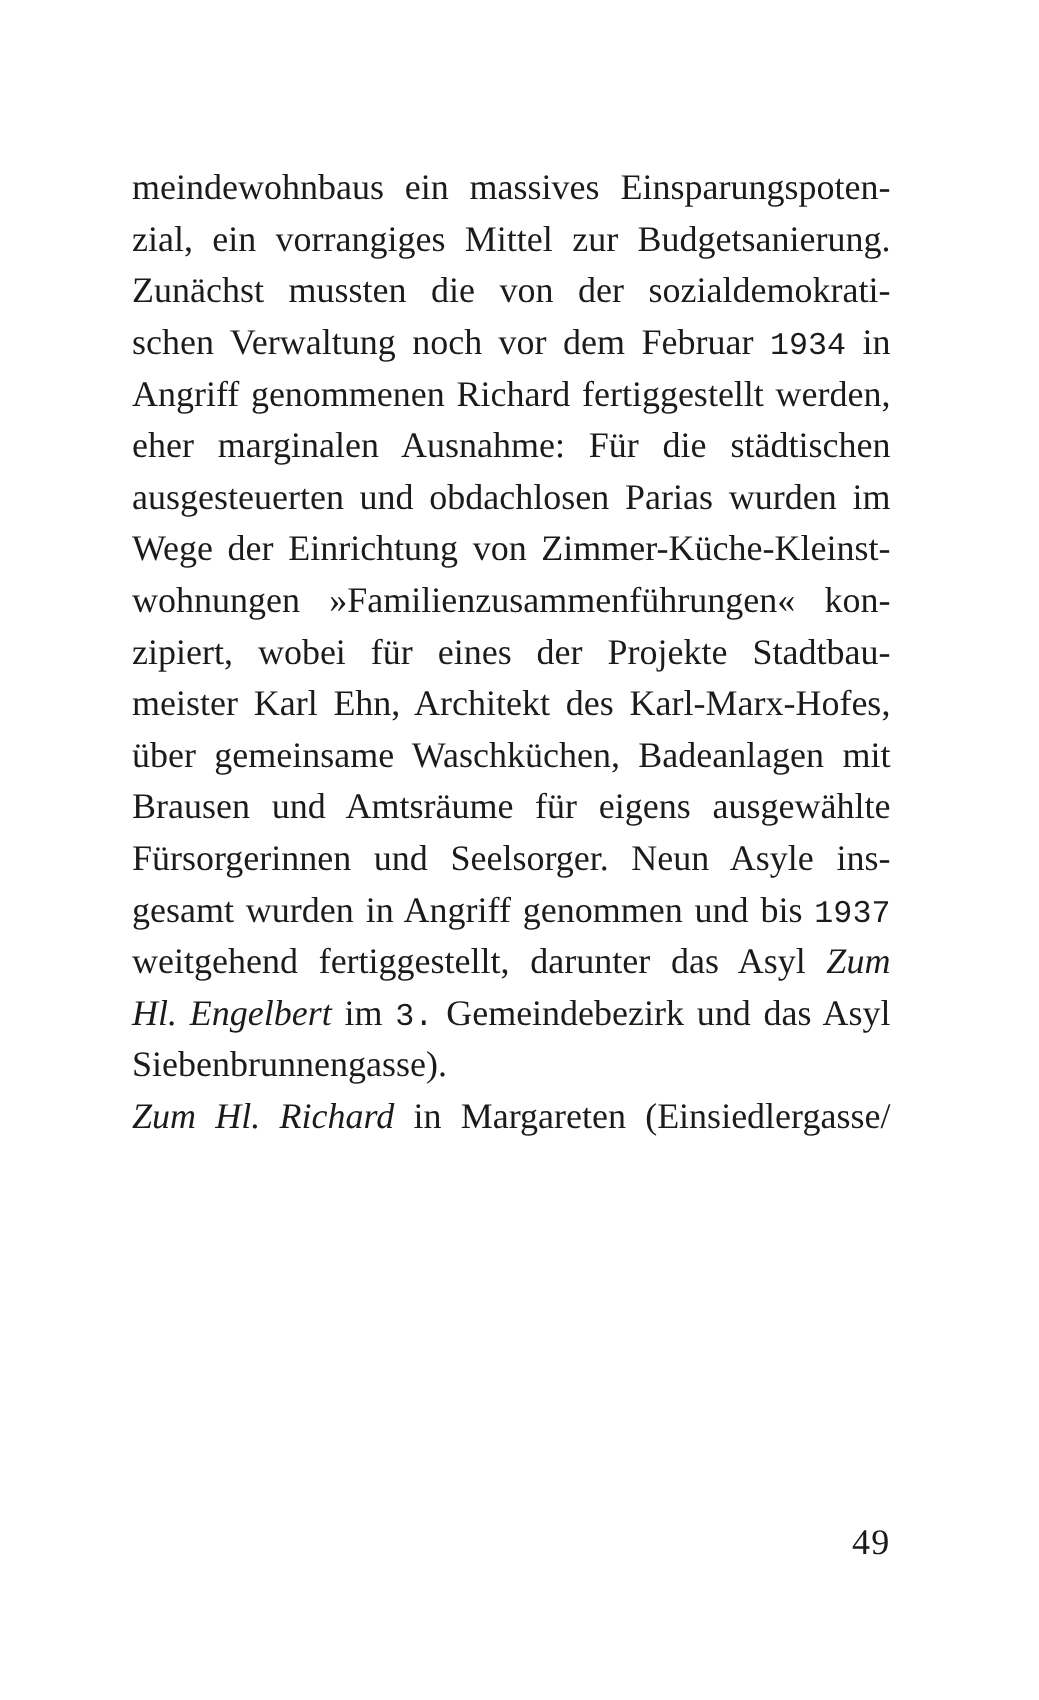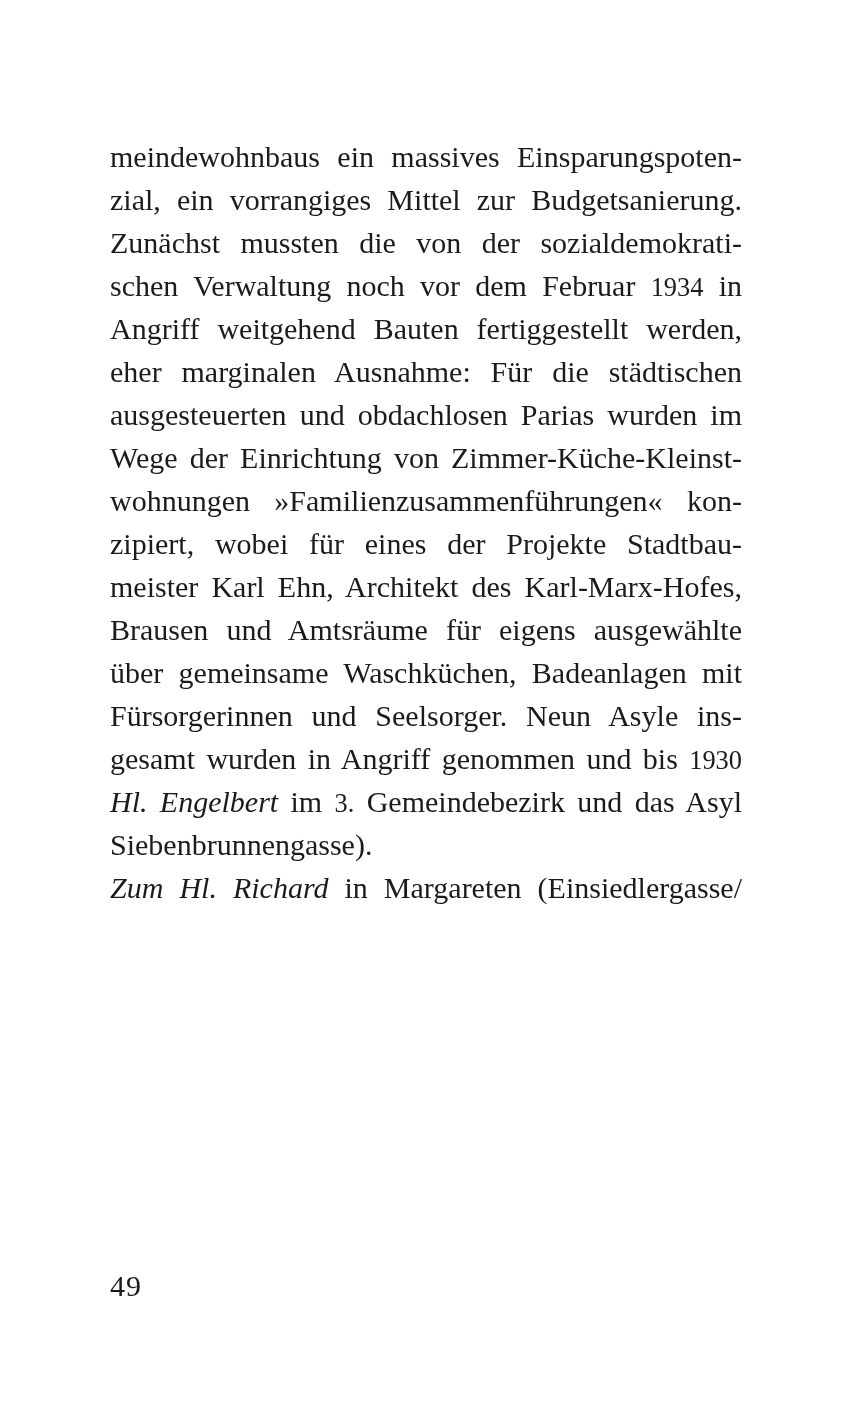--- a/index.html
+++ b/index.html
@@ -33,49 +33,52 @@
     overflow: visible;
   }
   .line.last {
     text-align-last: left;
   }
   .line span.it {
     font-style: italic;
   }
   .line span.num {
     font-size: 0.88em;
+    font-family: Liberation Mono, monospace;
   }
   .pagenum {
     position: absolute;
     left: 110px;
     top: 1264px;
     width: 632px;
+    text-align: right;
     font-size: 30px;
     line-height: 43px;
     letter-spacing: 1px;
   }
 </style>
 </head>
 <body>
 
 <div class="page">
   <div class="textblock">
       <div class="line"><span>meindewohnbaus ein massives Einsparungspoten-</span></div>
       <div class="line"><span>zial, ein vorrangiges Mittel zur Budgetsanierung.</span></div>
       <div class="line"><span>Zunächst mussten die von der sozialdemokrati-</span></div>
       <div class="line"><span>schen Verwaltung noch vor dem Februar </span><span class="num">1934</span><span> in</span></div>
-      <div class="line"><span>Angriff weitgehend Bauten fertiggestellt werden,</span></div>
+      <div class="line"><span>Angriff genommenen Richard fertiggestellt werden,</span></div>
       <div class="line"><span>eher marginalen Ausnahme: Für die städtischen</span></div>
       <div class="line"><span>ausgesteuerten und obdachlosen Parias wurden im</span></div>
       <div class="line"><span>Wege der Einrichtung von Zimmer-Küche-Kleinst-</span></div>
       <div class="line"><span>wohnungen »Familienzusammenführungen« kon-</span></div>
       <div class="line"><span>zipiert, wobei für eines der Projekte Stadtbau-</span></div>
       <div class="line"><span>meister Karl Ehn, Architekt des Karl-Marx-Hofes,</span></div>
+      <div class="line"><span>über gemeinsame Waschküchen, Badeanlagen mit</span></div>
       <div class="line"><span>Brausen und Amtsräume für eigens ausgewählte</span></div>
-      <div class="line"><span>über gemeinsame Waschküchen, Badeanlagen mit</span></div>
       <div class="line"><span>Fürsorgerinnen und Seelsorger. Neun Asyle ins-</span></div>
-      <div class="line"><span>gesamt wurden in Angriff genommen und bis </span><span class="num">1930</span></div>
+      <div class="line"><span>gesamt wurden in Angriff genommen und bis </span><span class="num">1937</span></div>
+      <div class="line"><span>weitgehend fertiggestellt, darunter das Asyl </span><span class="it">Zum</span></div>
       <div class="line"><span class="it">Hl. Engelbert</span><span> im </span><span class="num">3.</span><span> Gemeindebezirk und das Asyl</span></div>
       <div class="line last"><span>Siebenbrunnengasse).</span></div>
       <div class="line"><span class="it">Zum Hl. Richard</span><span> in Margareten (Einsiedlergasse/</span></div>
     </div>
   <div class="pagenum">49</div>
 </div>
 
 </body></html>

